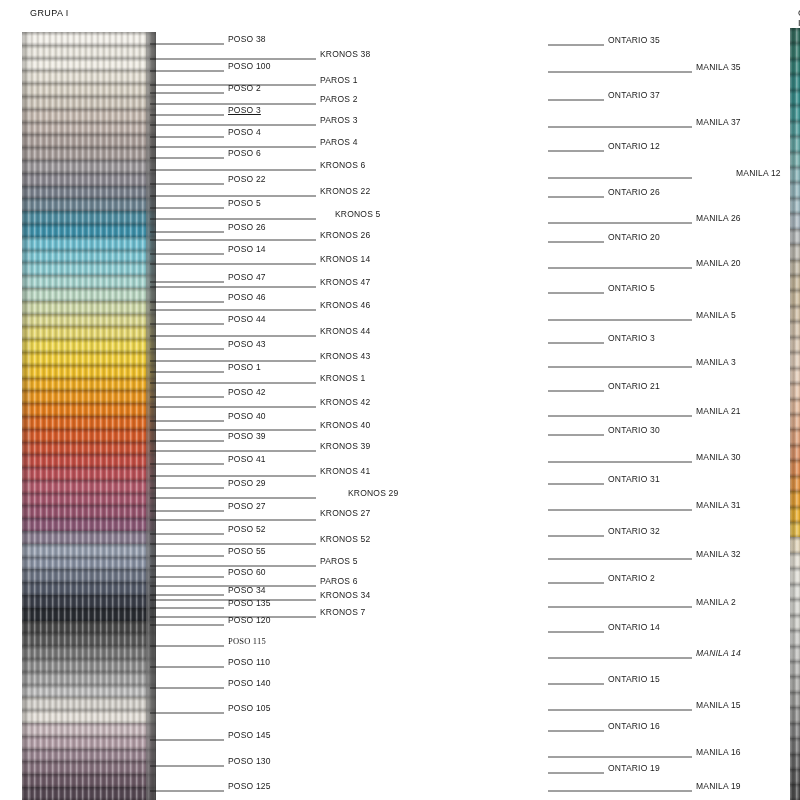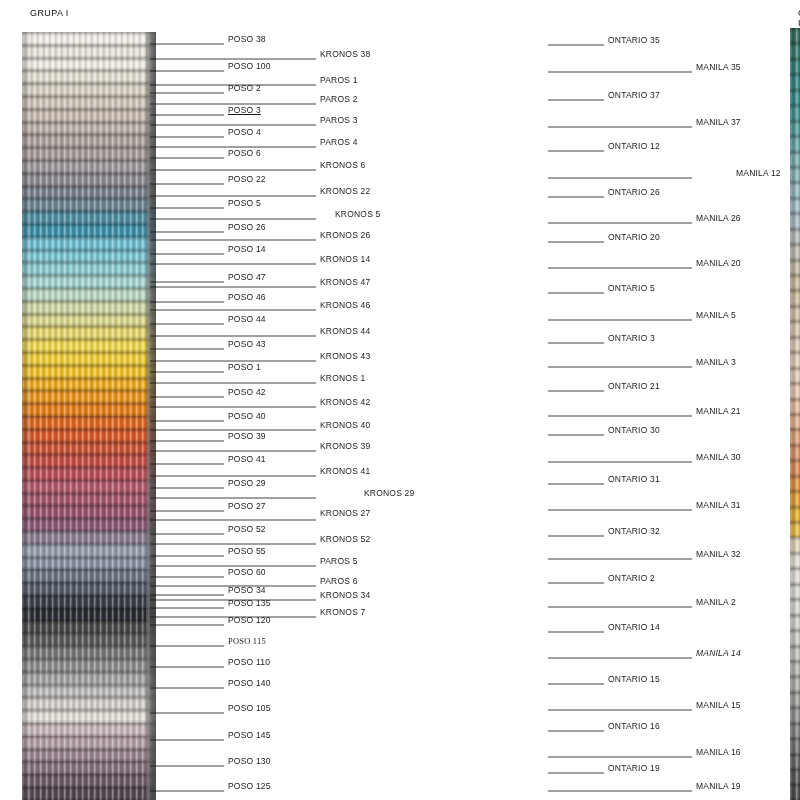--- a/index.html
+++ b/index.html
@@ -915,21 +915,21 @@
     <div class="label" style="left: 320px; top: 374px;">KRONOS 1</div>
     <div class="label" style="left: 228px; top: 388px;">POSO 42</div>
     <div class="label" style="left: 320px; top: 398px;">KRONOS 42</div>
     <div class="label" style="left: 228px; top: 412px;">POSO 40</div>
     <div class="label" style="left: 320px; top: 421px;">KRONOS 40</div>
     <div class="label" style="left: 228px; top: 432px;">POSO 39</div>
     <div class="label" style="left: 320px; top: 442px;">KRONOS 39</div>
     <div class="label" style="left: 228px; top: 455px;">POSO 41</div>
     <div class="label" style="left: 320px; top: 467px;">KRONOS 41</div>
     <div class="label" style="left: 228px; top: 479px;">POSO 29</div>
-    <div class="label" style="left: 328px; top: 489px; padding-left: 36px;">KRONOS 29</div>
+    <div class="label" style="left: 312px; top: 489px; padding-left: 36px;">KRONOS 29</div>
     <div class="label" style="left: 228px; top: 502px;">POSO 27</div>
     <div class="label" style="left: 320px; top: 509px;">KRONOS 27</div>
     <div class="label" style="left: 228px; top: 525px;">POSO 52</div>
     <div class="label" style="left: 320px; top: 535px;">KRONOS 52</div>
     <div class="label" style="left: 228px; top: 547px;">POSO 55</div>
     <div class="label" style="left: 320px; top: 557px;">PAROS 5</div>
     <div class="label" style="left: 228px; top: 568px;">POSO 60</div>
     <div class="label" style="left: 320px; top: 577px;">PAROS 6</div>
     <div class="label" style="left: 228px; top: 586px;">POSO 34</div>
     <div class="label" style="left: 320px; top: 591px;">KRONOS 34</div>

